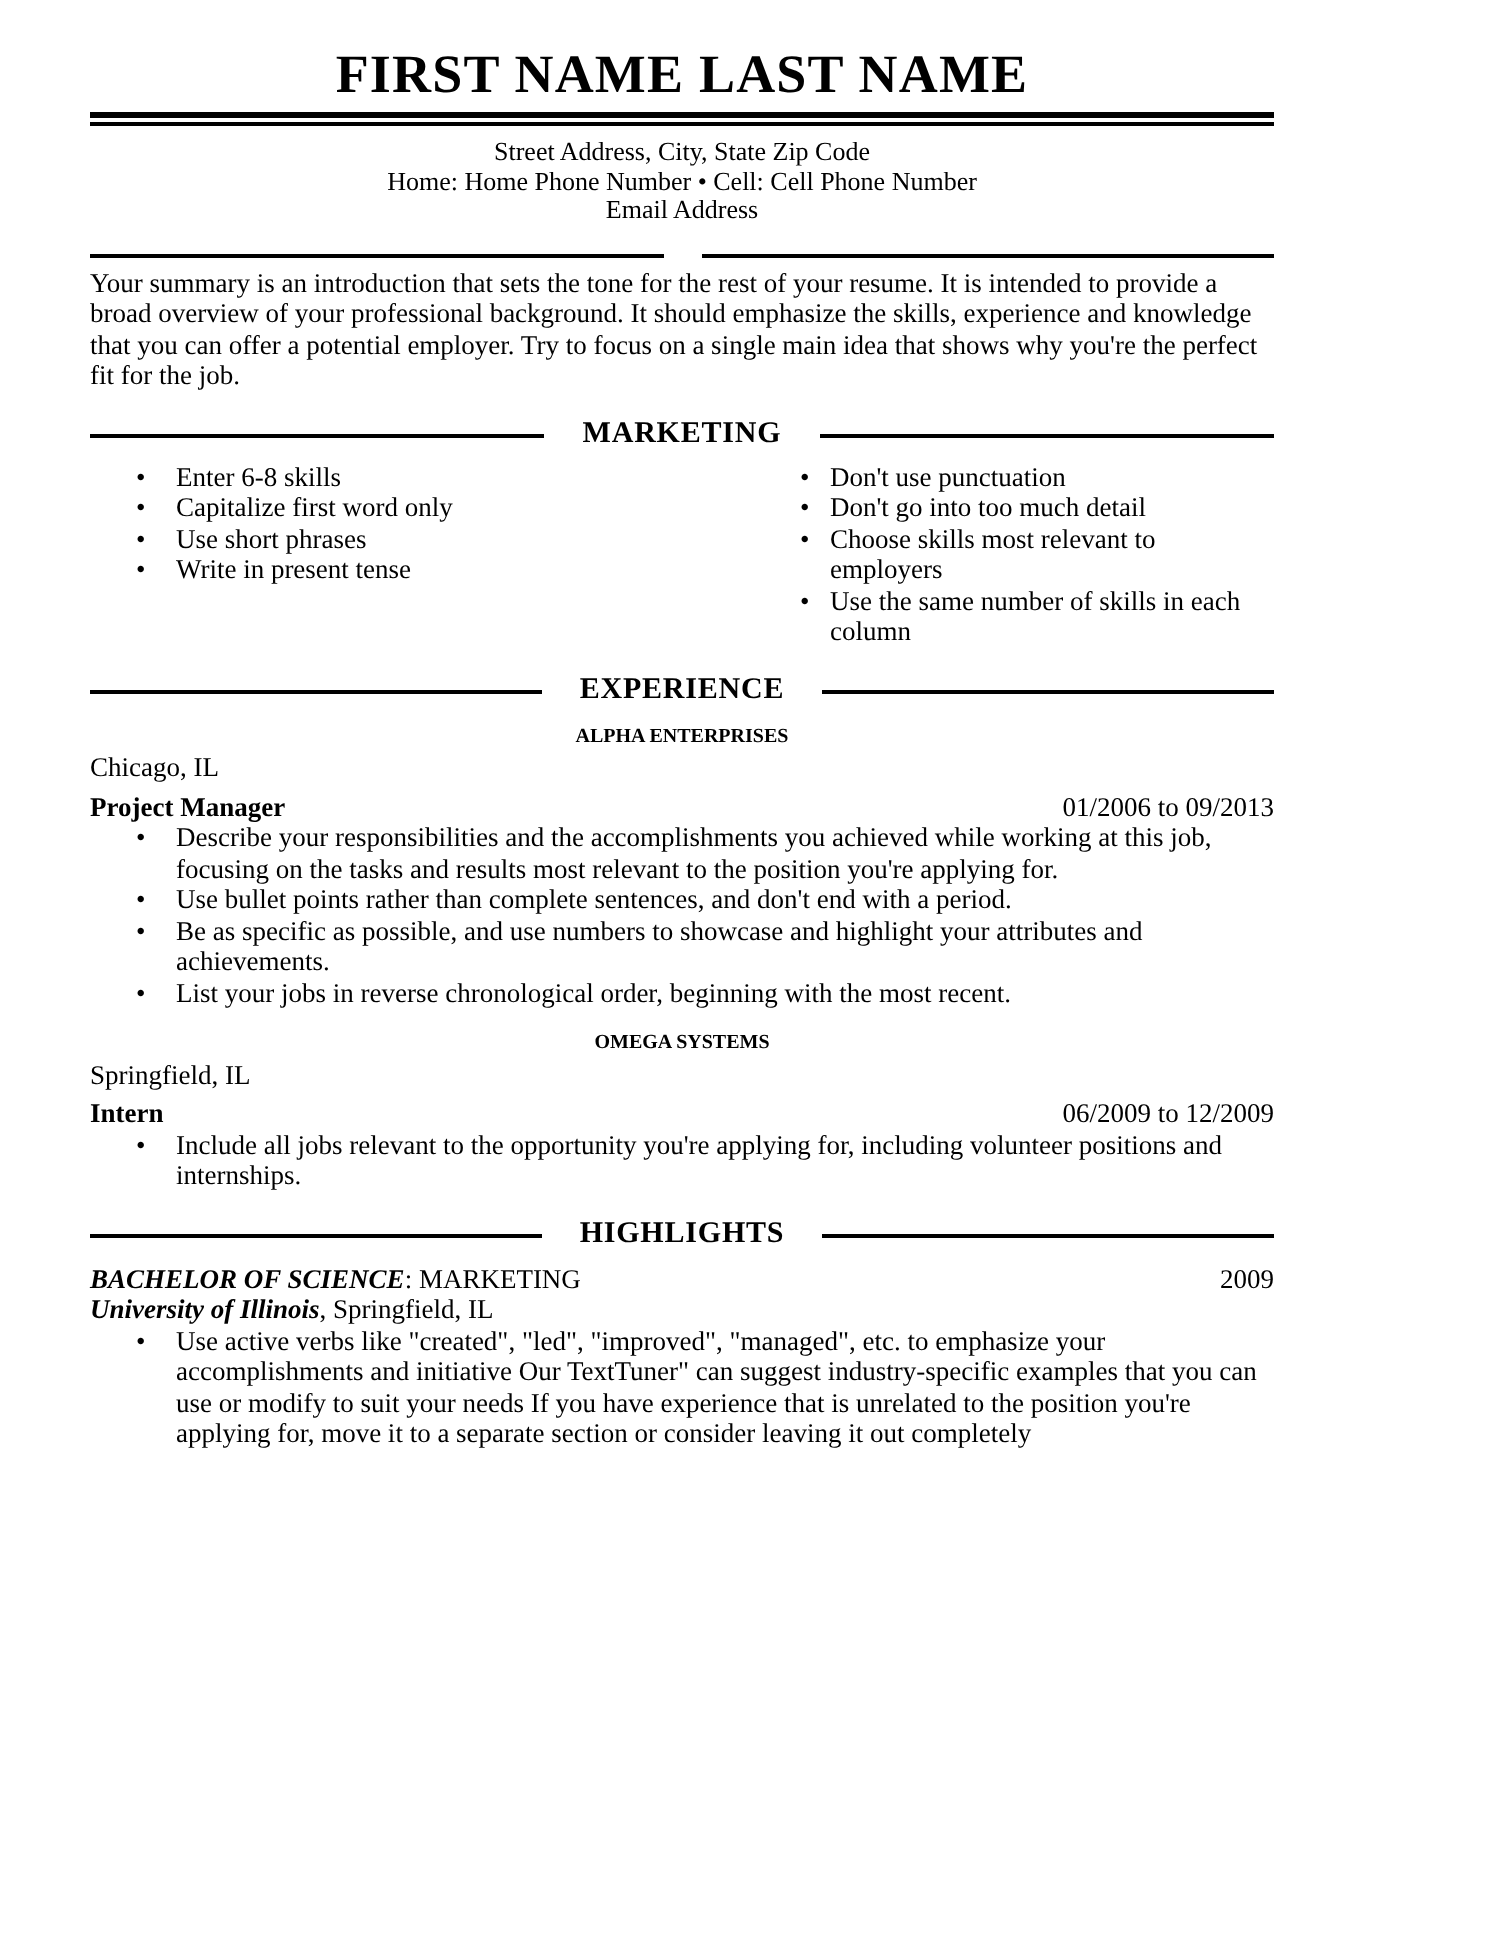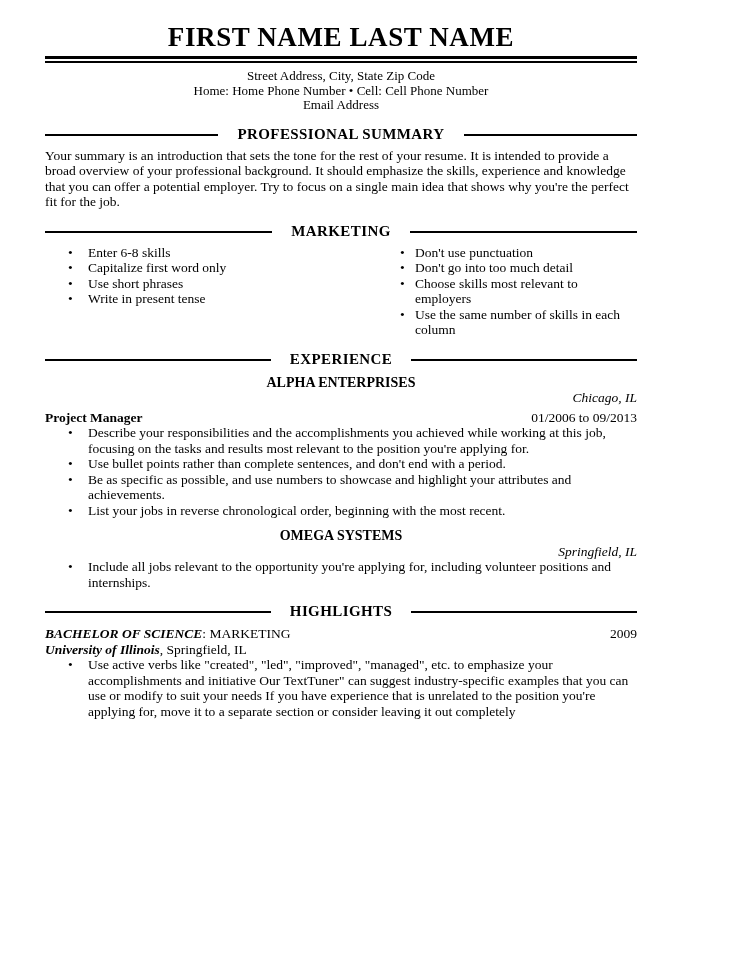--- a/index.html
+++ b/index.html
@@ -32,22 +32,22 @@
   .mark{flex:0 0 20px;}
   .btext{flex:1;}
 
   
   .hl-cols{display:flex;margin-top:5px;}
   .hl-left{flex:0 0 332px;}
   .hl-right{flex:1;}
   .hl-right .mark{flex:0 0 15px;}
 
   
-  .company{text-align:center;font-weight:700;font-size:14px;line-height:15.5px;margin-top:7px;}
-  .location{text-align:right;font-style:italic;}
+  .company{text-align:center;font-weight:700;font-size:10px;line-height:15.5px;margin-top:7px;}
+  .location{text-align:left;}
   .role-row{display:flex;justify-content:space-between;align-items:baseline;margin-top:4px;}
   .role{font-weight:700;}
   .bullets{margin-top:1px;}
   .job2{margin-top:10px;}
 
   
   .edu-row{display:flex;justify-content:space-between;align-items:baseline;margin-top:6px;}
   .b{font-weight:700;font-style:italic;}
 
   .addl{margin-top:4px;}
@@ -61,21 +61,20 @@
     <h1 class="name">FIRST NAME LAST NAME</h1>
     <div class="double-rule"></div>
     <div class="contact">
       <div>Street Address, City, State Zip Code</div>
       <div>Home: Home Phone Number • Cell: Cell Phone Number</div>
       <div>Email Address</div>
     </div>
 
     <div class="sec-head">
       <span class="rule"></span>
-      <span class="sec-title">PROFESSIONAL SUMMARY</span>
       <span class="rule"></span>
     </div>
     <p class="summary">Your summary is an introduction that sets the tone for the rest of your resume. It is intended to provide a broad overview of your professional background. It should emphasize the skills, experience and knowledge that you can offer a potential employer. Try to focus on a single main idea that shows why you're the perfect fit for the job.</p>
 
     <div class="sec-head">
       <span class="rule"></span>
       <span class="sec-title">MARKETING</span>
       <span class="rule"></span>
     </div>
     <div class="hl-cols">
@@ -146,20 +145,24 @@
         <li class="bitem">
             <span class="mark">•</span>
             <span class="btext">List your jobs in reverse chronological order, beginning with the most recent.</span>
           </li>
       </ul>
     </div>
 
     <div class="job job2">
       <div class="company">OMEGA SYSTEMS</div>
       <div class="location">Springfield, IL</div>
+      <div class="role-row">
+        <span class="role">Intern</span>
+        <span class="dates">06/2009 to 12/2009</span>
+      </div>
       <ul class="blist indent bullets">
         <li class="bitem">
             <span class="mark">•</span>
             <span class="btext">Include all jobs relevant to the opportunity you're applying for, including volunteer positions and internships.</span>
           </li>
       </ul>
     </div>
 
     <div class="sec-head">
       <span class="rule"></span>

